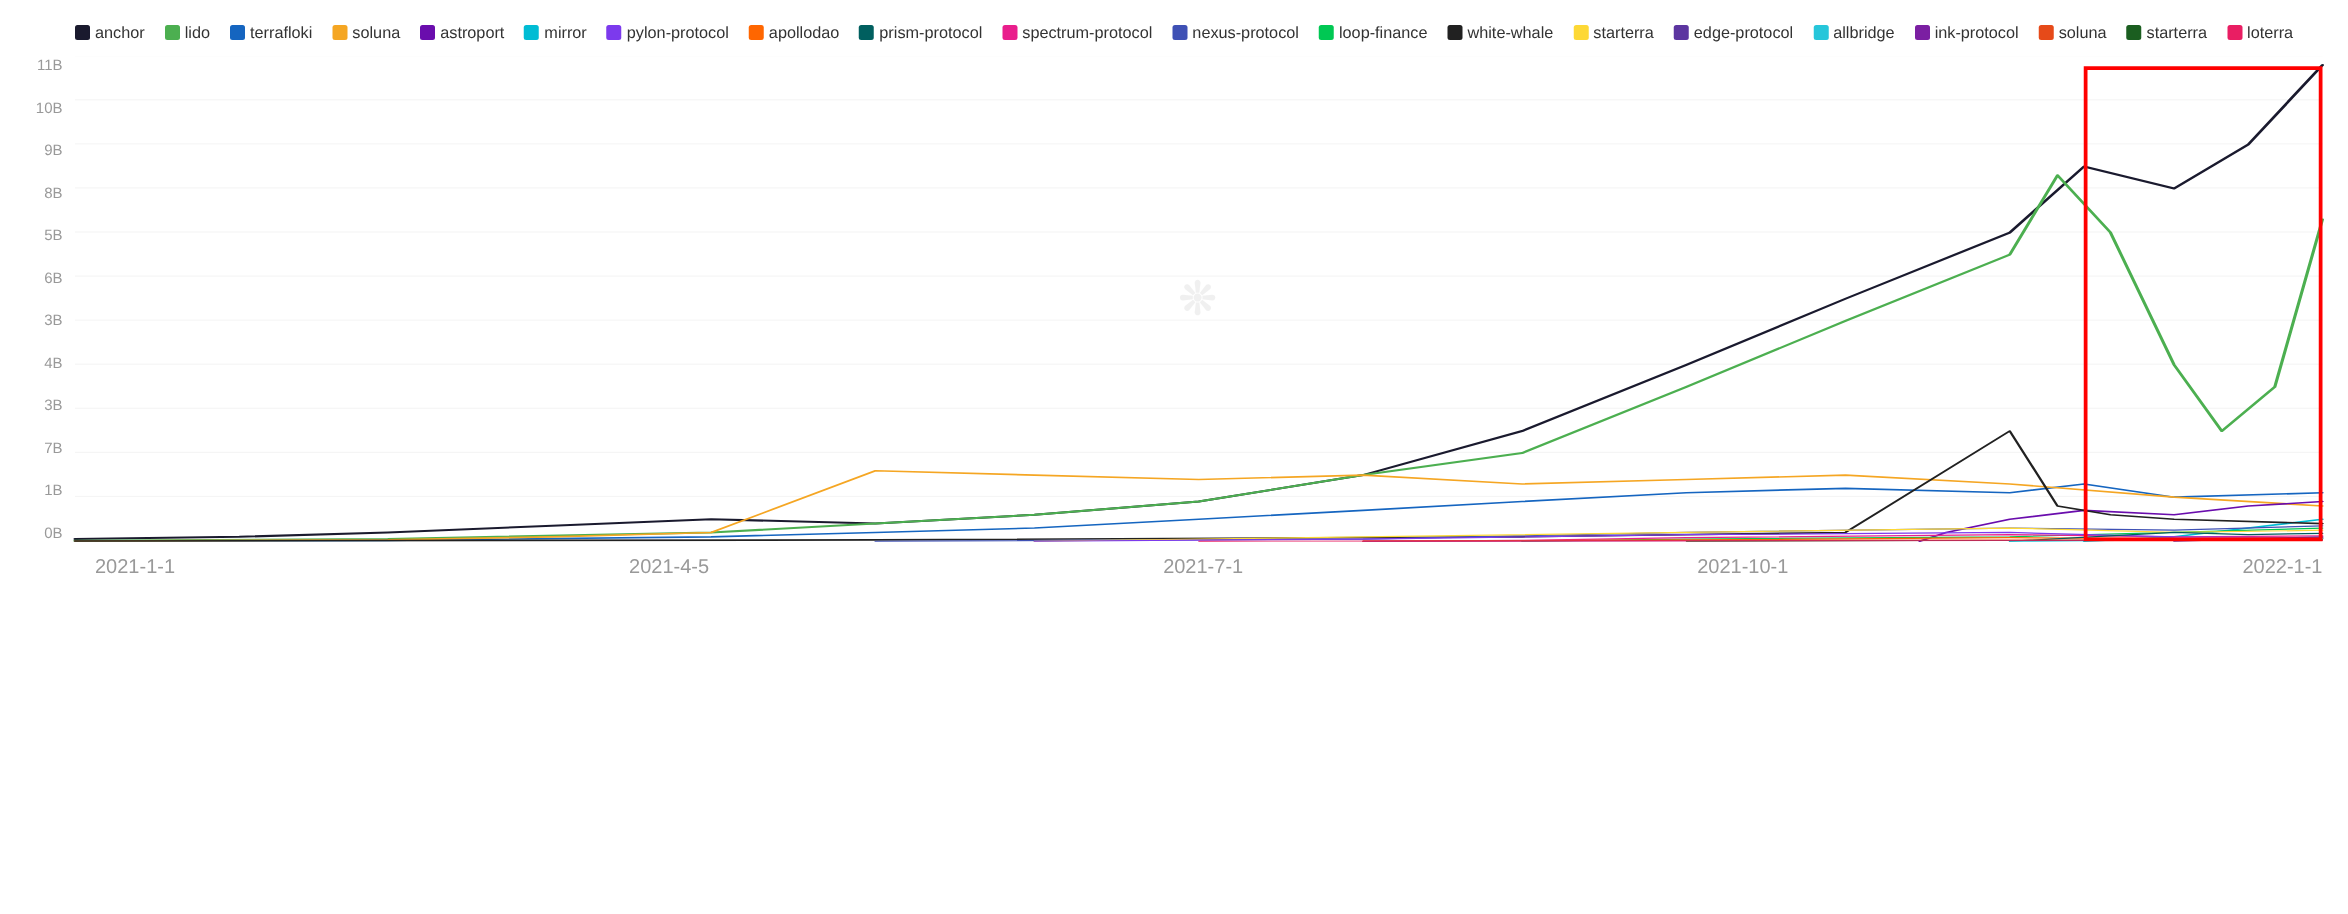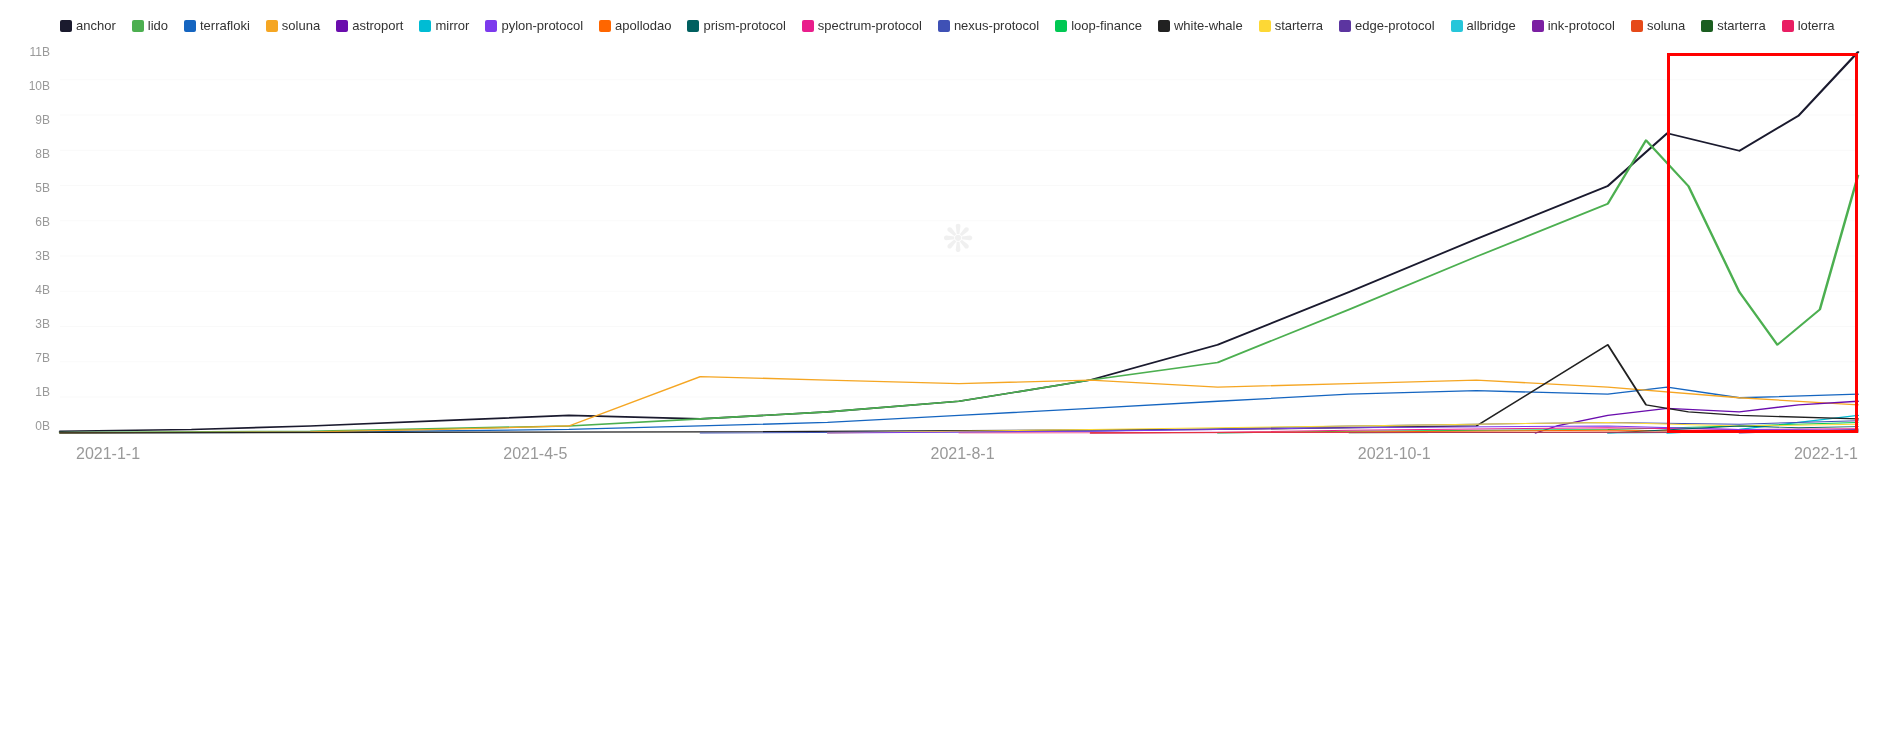--- a/index.html
+++ b/index.html
@@ -234,18 +234,18 @@
     <div class="watermark">
       <span>❊</span>
       <span></span>
     </div>
 
     <div class="red-box" id="red-box" style="inset: 2% 0% 0% 89.3868%;"></div>
 
     <div class="x-axis" id="x-axis">
         <span>2021-1-1</span>
         <span>2021-4-5</span>
-        <span>2021-8-1</span>
+        <span>2021-7-1</span>
         <span>2021-10-1</span>
         <span>2022-1-1</span>
       </div>
   </div>
 </div>
 
 </body></html>

